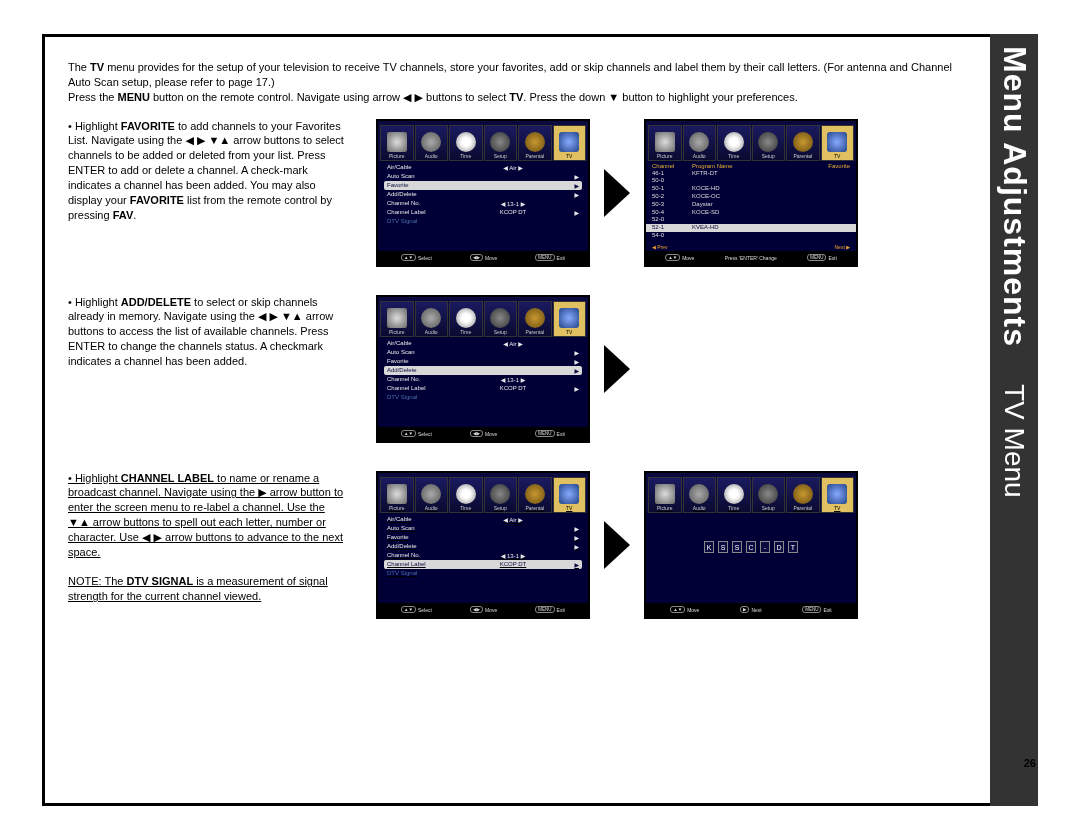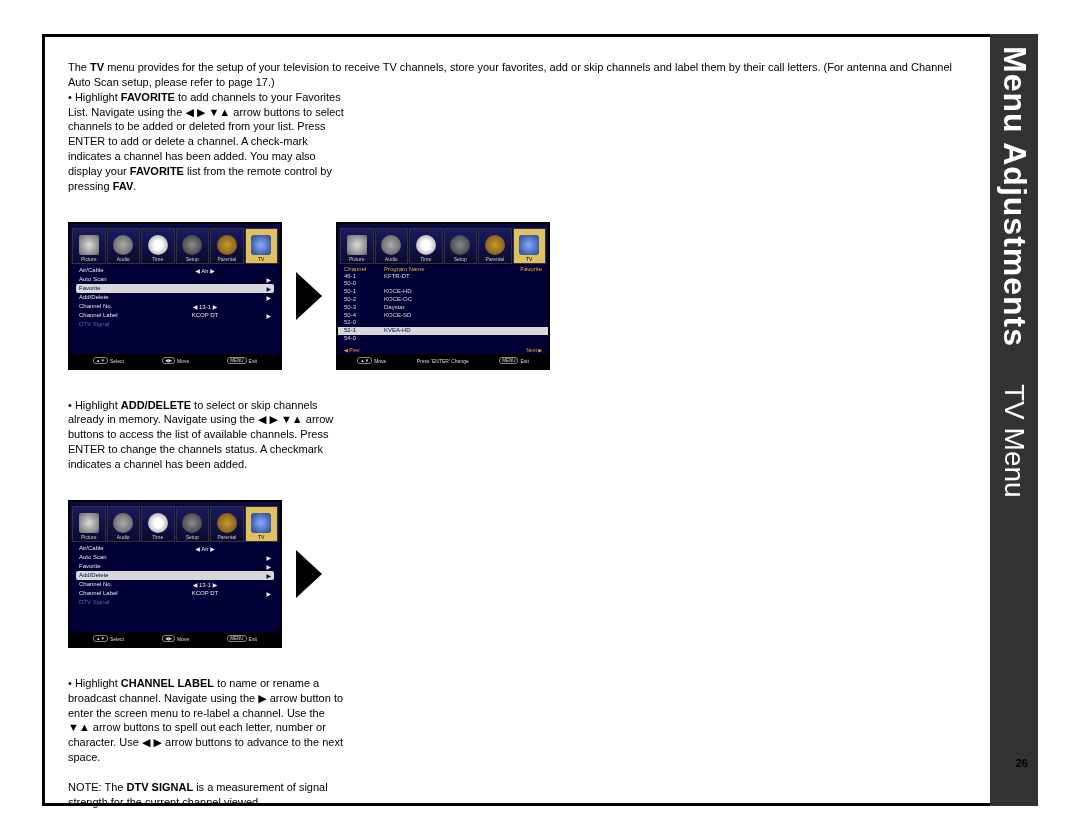--- a/index.html
+++ b/index.html
@@ -1,26 +1,26 @@
 <!DOCTYPE html>
 <html><head>
 <meta charset="utf-8">
 <style>
   * { box-sizing: border-box; margin: 0; padding: 0; }
   body { font-family: Arial, Helvetica, sans-serif; font-size: 11px; background: #fff; color: #000; width: 1080px; height: 834px; position: relative; }
   .page-frame { position: absolute; inset: 34px 42px 28px 42px; border: 3px solid #000; }
-  .page-number { position: absolute; right: 52px; bottom: 65px; font-size: 11px; font-weight: bold; }
+  .page-number { position: absolute; right: 44px; bottom: 65px; font-size: 11px; font-weight: bold; }
   .side-tab { position: absolute; top: 34px; right: 42px; width: 48px; height: 772px; background: #333; }
   .side-title { writing-mode: vertical-rl; text-orientation: mixed; color: #fff; font-size: 32px; font-weight: bold; position: absolute; top: 12px; left: 50%; transform: translateX(-50%); letter-spacing: 1px; }
   .side-sub { writing-mode: vertical-rl; text-orientation: mixed; color: #fff; font-size: 28px; position: absolute; top: 350px; left: 50%; transform: translateX(-50%); }
   .content { position: absolute; left: 68px; top: 60px; right: 110px; bottom: 50px; }
   .intro { line-height: 1.35; }
   .how { font-weight: bold; font-style: italic; margin-bottom: 2px; margin-top: 10px; }
   .nav-text { line-height: 1.35; margin-bottom: 14px; }
-  .row { display: flex; gap: 28px; margin-bottom: 28px; flex-direction: column; }
+  .row { display: flex; gap: 28px; margin-bottom: 28px; }
   .col-text { width: 280px; line-height: 1.35; }
   .col-screens { flex: 1; display: flex; align-items: center; gap: 14px; }
   .osd { width: 214px; height: 148px; background: #000036; border: 2px solid #000; position: relative; font-size: 6px; color: #fff; }
   .arrow-big { width: 0; height: 0; border-top: 24px solid transparent; border-bottom: 24px solid transparent; border-left: 26px solid #000; }
   .tabbar { height: 40px; background: #0a0a40; display: flex; align-items: flex-end; justify-content: space-around; padding: 2px 2px 0 2px; gap: 1px; }
   .tab { flex: 1; height: 36px; background: linear-gradient(#1a1a60, #0a0a30); border: 1px solid #333; display: flex; flex-direction: column; align-items: center; justify-content: flex-end; font-size: 5px; padding-bottom: 1px; color: #ccc; position: relative; }
   .tab.selected { background: #e0c060; color: #000; }
   .tab-ico { width: 20px; height: 20px; border-radius: 50%; margin-bottom: 1px; background: radial-gradient(#aaa, #555); }
   .tab-ico.cam { background: radial-gradient(#ddd, #666); border-radius: 2px; }
   .tab-ico.gear { background: radial-gradient(#888, #333); }
@@ -56,20 +56,23 @@
   <div class="side-sub">TV Menu</div>
 </div>
 <div class="page-number">26</div>
 
 <div class="content">
 
   <p class="intro">
     <span>The </span><b>TV</b><span> menu provides for the setup of your television to receive TV channels, store your favorites, add or skip channels and label them by their call letters.  (For antenna and Channel Auto Scan setup, please refer to page 17.)</span>
   </p>
 
+  <p class="nav-text">
+    <span>Press the </span><b>MENU</b><span> button on the remote control. Navigate using arrow ◀ ▶ buttons to select </span><b>TV</b><span>. Press the down ▼ button to highlight your preferences.</span>
+  </p>
 
   <div class="row">
     <div class="col-text">
       <span>• Highlight </span><b>FAVORITE</b><span> to add channels to your Favorites List. Navigate using the ◀ ▶ ▼▲ arrow buttons to select channels to be added or deleted from your list. Press ENTER to add or delete a channel. A check-mark indicates a channel has been added. You may also display your </span><b>FAVORITE</b><span> list from the remote control by pressing </span><b>FAV</b><span>.</span>
     </div>
     <div class="col-screens">
       <div class="osd">
           <div class="tabbar">
             <div class="tab"><div class="tab-ico cam"></div>Picture</div>
             <div class="tab"><div class="tab-ico "></div>Audio</div>
@@ -248,21 +251,21 @@
           <div class="footer-bar">
             <span><span class="pill">▲▼</span>Select</span>
             <span><span class="pill">◀▶</span>Move</span>
             <span><span class="pill">MENU</span>Exit</span>
           </div>
         </div>
       <div class="arrow-big"></div>
     </div>
   </div>
 
-  <div class="row" style="margin-bottom:6px;">
+  <div class="row" style="margin-bottom:6px;text-decoration:underline;">
     <div class="col-text">
       <span>• Highlight </span><b>CHANNEL LABEL</b><span> to name or rename a broadcast channel. Navigate using the ▶ arrow button to enter the screen menu to re-label a channel. Use the ▼▲ arrow buttons to spell out each letter, number or character. Use ◀ ▶ arrow buttons to advance to the next space.</span>
       <br><br>
       <span>NOTE: The </span><b>DTV SIGNAL</b><span> is a measurement of signal strength for the current channel viewed.</span>
     </div>
     <div class="col-screens">
       <div class="osd">
           <div class="tabbar">
             <div class="tab"><div class="tab-ico cam"></div>Picture</div>
             <div class="tab"><div class="tab-ico "></div>Audio</div>

